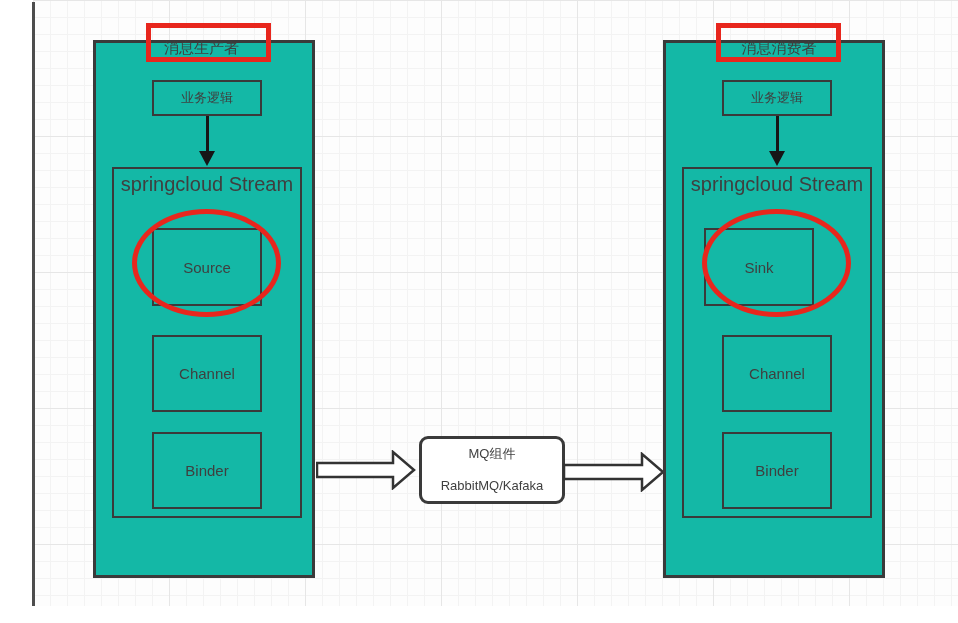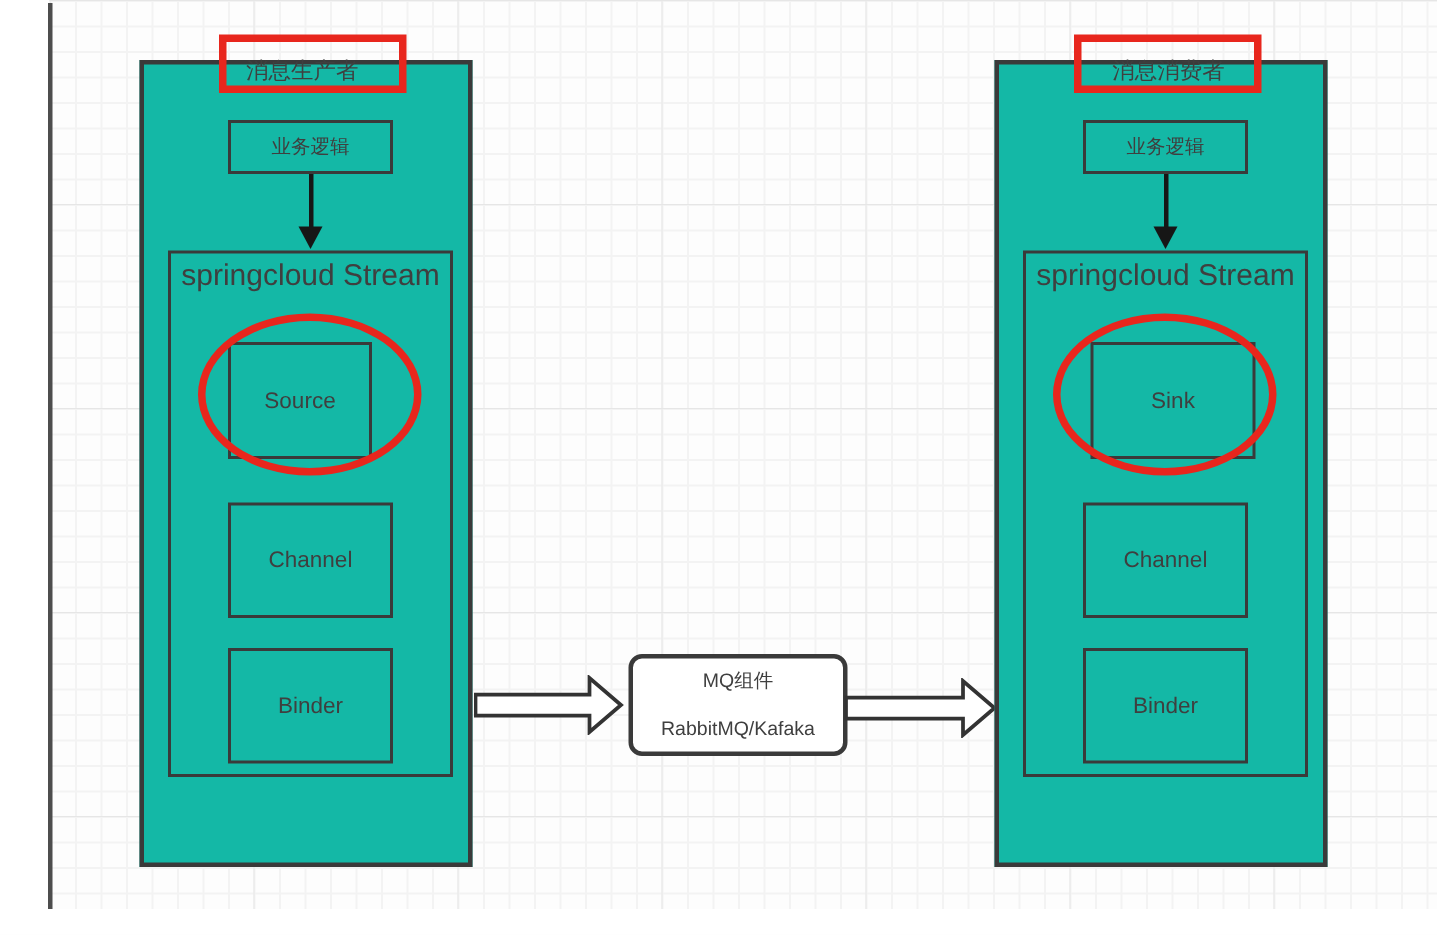--- a/index.html
+++ b/index.html
@@ -65,21 +65,21 @@
 
 <div class="abs box cn" style="left:152px;top:80px;width:110px;height:36px;">业务逻辑</div>
 
 <div class="abs flow-line" style="left:206px;top:116px;height:36px;"></div>
 <div class="abs flow-head" style="left:199px;top:151px;"></div>
 
 <div class="abs box" style="left:112px;top:167px;width:190px;height:351px;">
   <span class="stream-title">springcloud Stream</span>
 </div>
 
-<div class="abs box small" style="left:152px;top:228px;width:96px;height:78px;">Source</div>
+<div class="abs box small" style="left:152px;top:228px;width:110px;height:78px;">Source</div>
 <div class="abs red-ellipse" style="left:132px;top:209px;width:149px;height:108px;"></div>
 <div class="abs box small" style="left:152px;top:335px;width:110px;height:77px;">Channel</div>
 <div class="abs box small" style="left:152px;top:432px;width:110px;height:77px;">Binder</div>
 
 <svg class="abs" style="left:316px;top:450px;" width="100" height="40" viewBox="0 0 100 40">
   <polygon points="1,13 77,13 77,2 98,20 77,38 77,27 1,27" fill="#ffffff" stroke="#333333" stroke-width="2.5" stroke-linejoin="miter"></polygon>
 </svg>
 
 <div class="abs mq-box" style="left:419px;top:436px;width:146px;height:68px;">
   <span>MQ组件</span>
@@ -97,16 +97,16 @@
 
 <div class="abs box cn" style="left:722px;top:80px;width:110px;height:36px;">业务逻辑</div>
 
 <div class="abs flow-line" style="left:776px;top:116px;height:36px;"></div>
 <div class="abs flow-head" style="left:769px;top:151px;"></div>
 
 <div class="abs box" style="left:682px;top:167px;width:190px;height:351px;">
   <span class="stream-title">springcloud Stream</span>
 </div>
 
-<div class="abs box small" style="left:727px;top:228px;width:110px;height:78px;">Sink</div>
+<div class="abs box small" style="left:704px;top:228px;width:110px;height:78px;">Sink</div>
 <div class="abs red-ellipse" style="left:702px;top:209px;width:149px;height:108px;"></div>
 <div class="abs box small" style="left:722px;top:335px;width:110px;height:77px;">Channel</div>
 <div class="abs box small" style="left:722px;top:432px;width:110px;height:77px;">Binder</div>
 
 </body></html>

